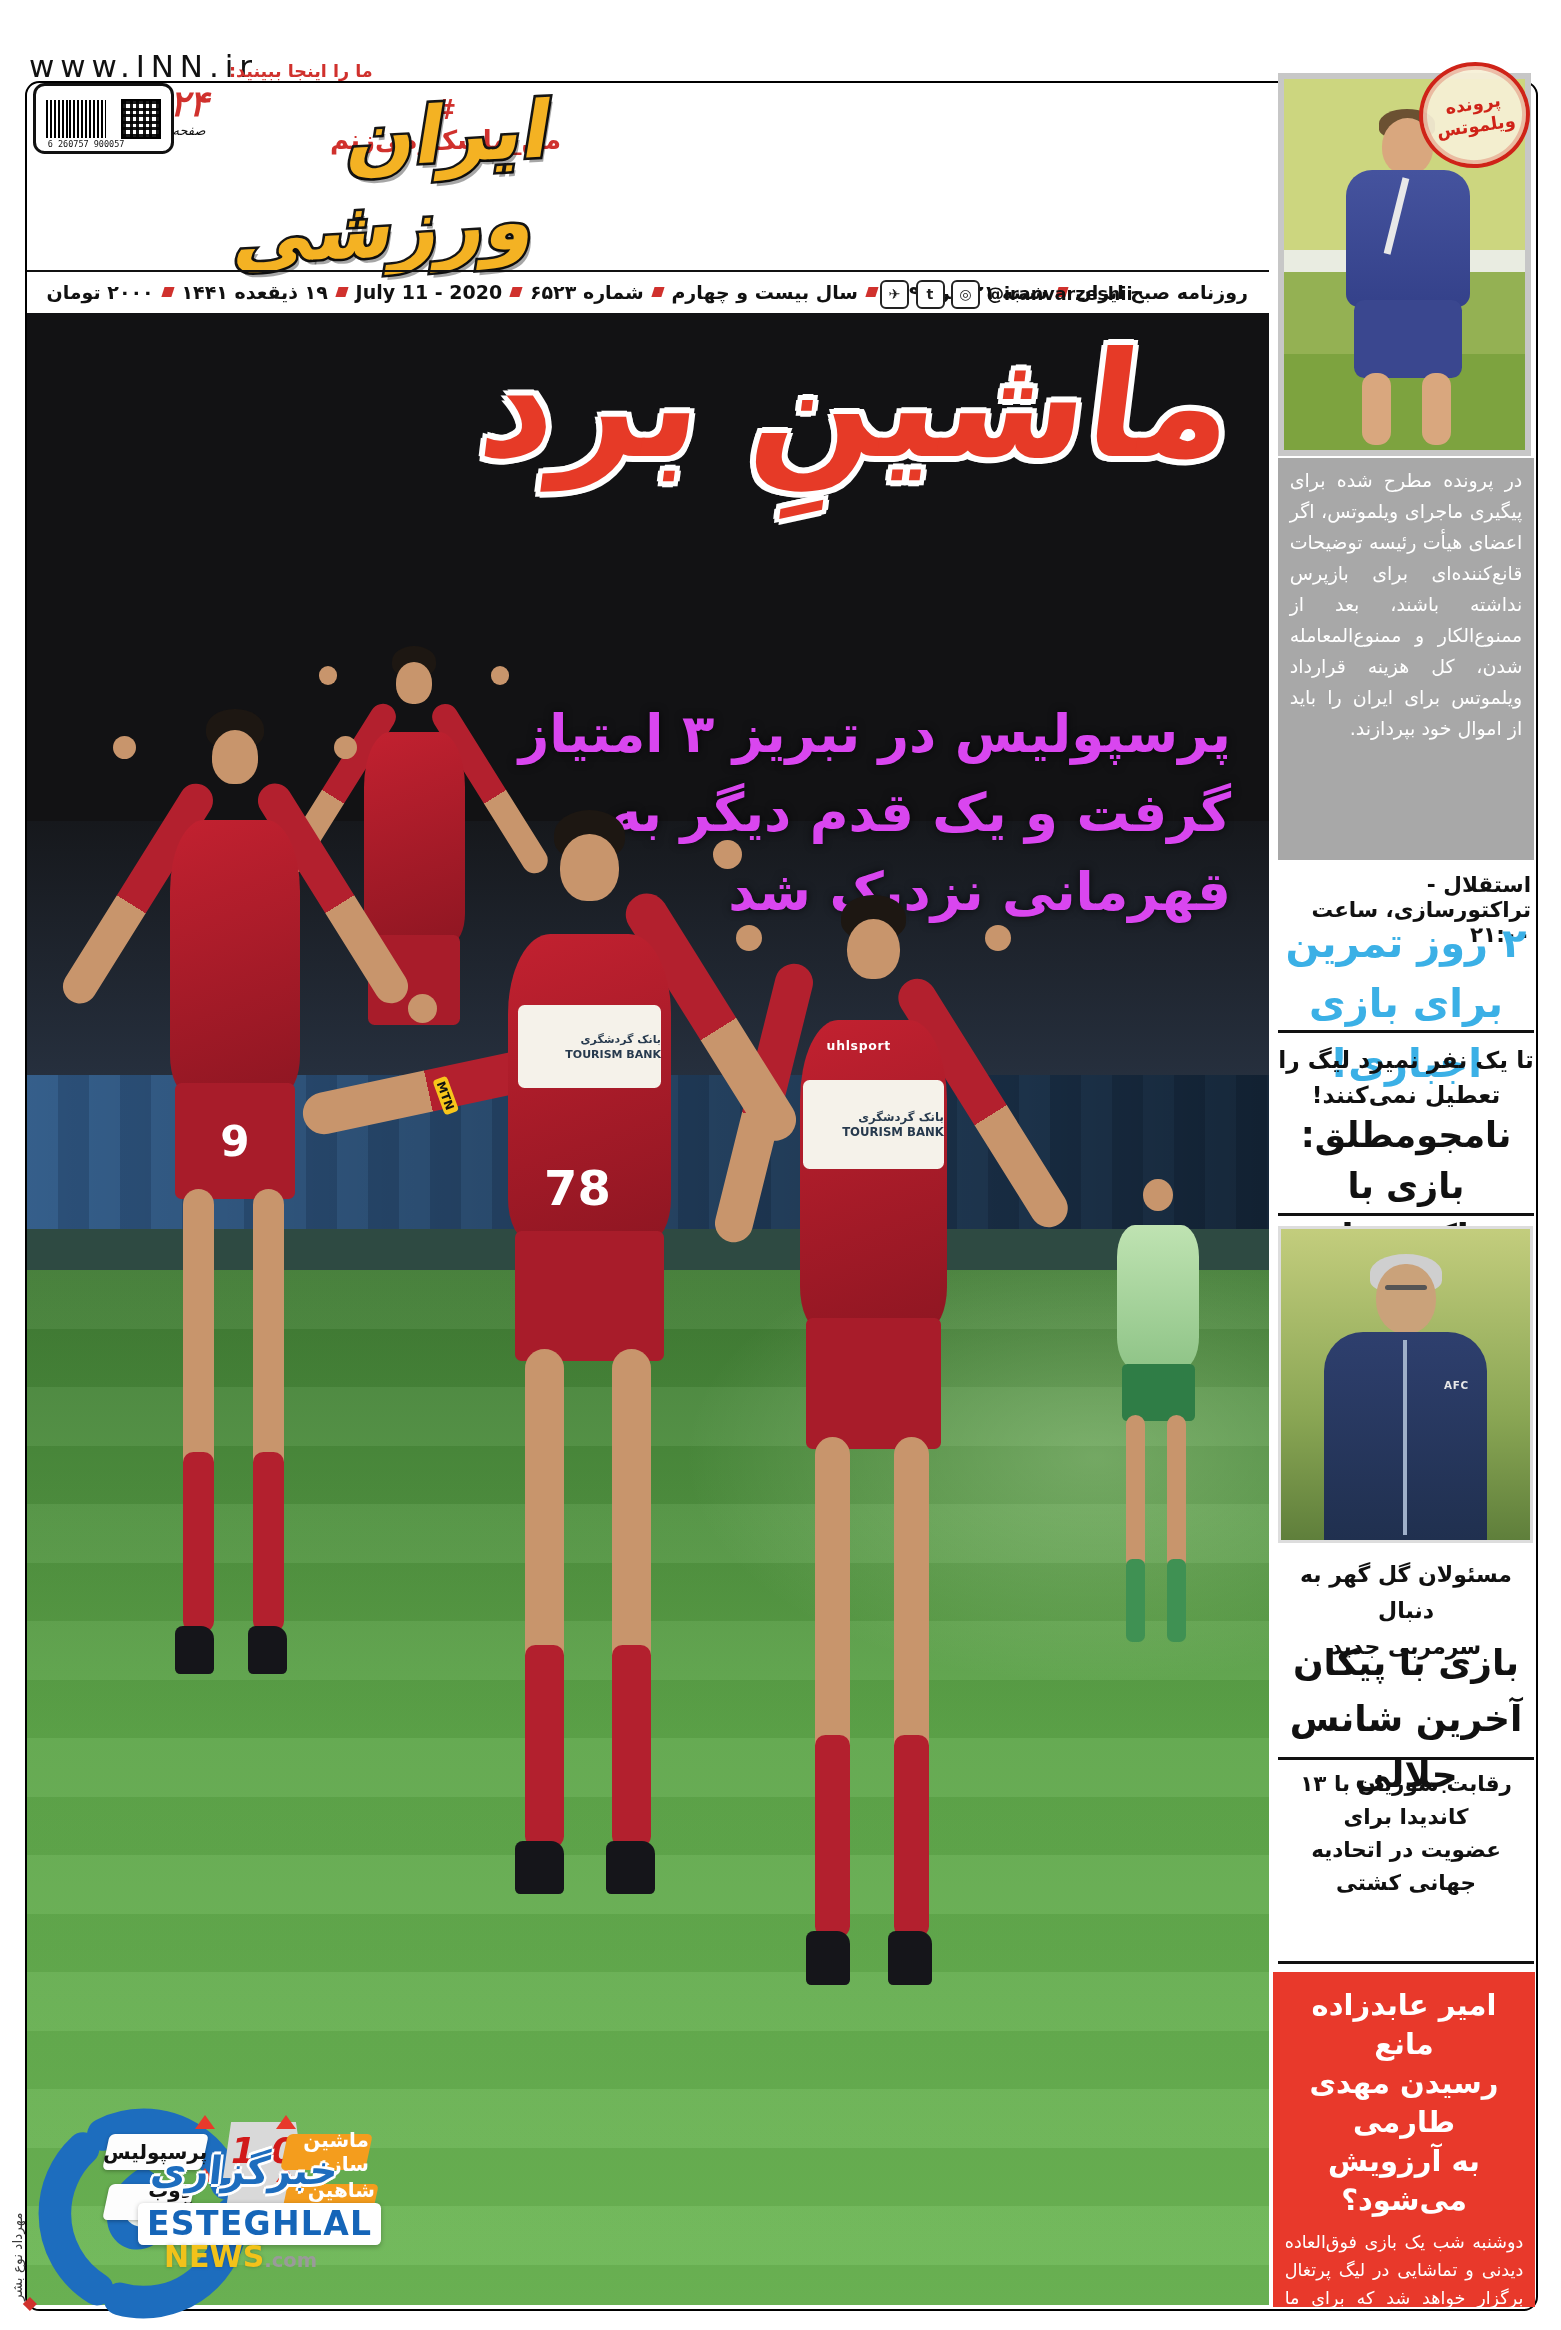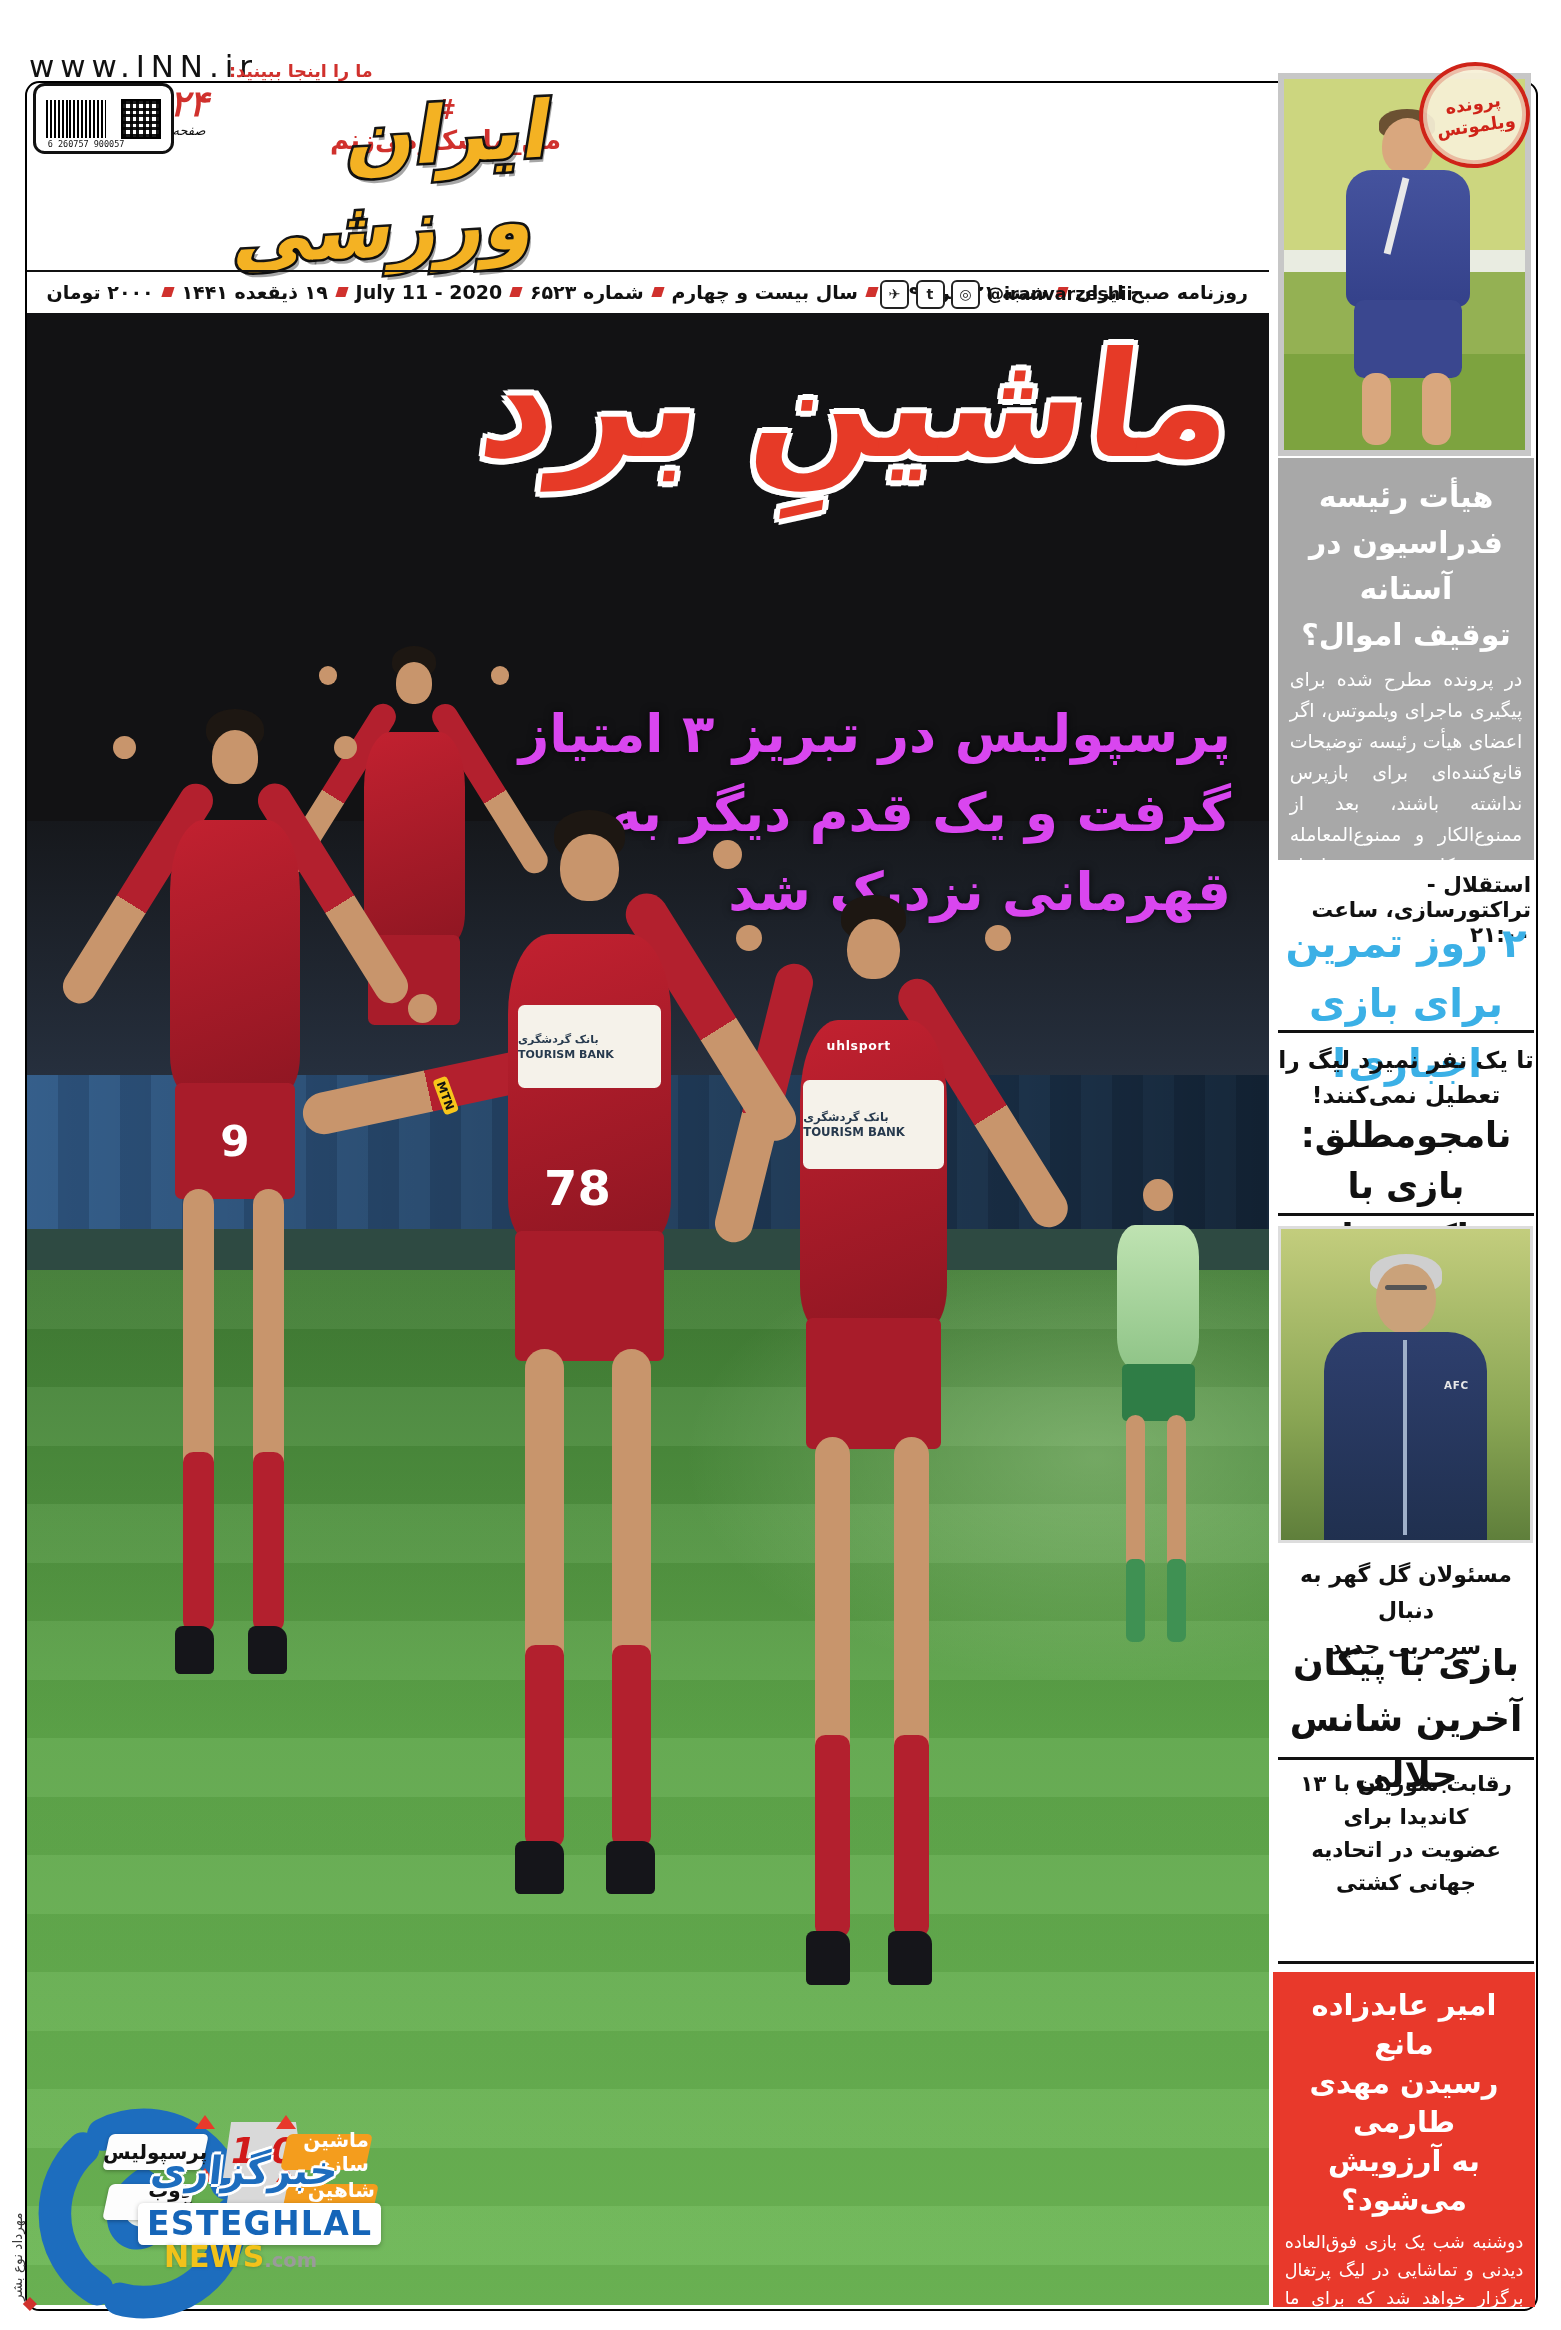--- a/index.html
+++ b/index.html
@@ -65,21 +65,21 @@
   .player .leg{position:absolute;width:12%;height:27%;background:#c8956c;border-radius:26px;}
   .player .leg.ll{left:30%;top:46%;}
   .player .leg.lr{left:57%;top:46%;}
   .player .sock{position:absolute;width:12%;height:17%;background:#b3202e;border-radius:10.4px;}
   .player .sock.sl{left:30%;top:71%;}
   .player .sock.sr{left:57%;top:71%;}
   .player .boot{position:absolute;width:15%;height:4.5%;background:#15151a;border-radius:7.8px 13px 5.2px 5.2px;}
   .player .boot.bl{left:27%;top:87.5%;}
   .player .boot.br{left:55%;top:87.5%;}
   .pnum{font-weight:bold;color:#fff;}
-  .panel{position:absolute;background:#f5f2ea;border-radius:6.5px;text-align:left;color:#273a4e;font-weight:bold;display:flex;flex-direction:column;justify-content:center;gap:1.3px;}
+  .panel{position:absolute;background:#f5f2ea;border-radius:6.5px;text-align:right;color:#273a4e;font-weight:bold;display:flex;flex-direction:column;justify-content:center;gap:1.3px;}
   .brandtxt{position:absolute;color:#fff;font-weight:bold;letter-spacing:0.7px;}
   .armband{position:absolute;background:#f7c61b;color:#111;font-size:11.7px;font-weight:bold;text-align:center;border-radius:3.9px;padding:0.7px 3.9px;}
 
   #p1{left:78px;top:391px;width:260px;height:1054px;z-index:3;}
   #p2{left:286px;top:329px;width:202px;height:814px;z-index:2;}
   #p3{left:400px;top:491px;width:325px;height:1185px;z-index:4;}
   #p4{left:700px;top:576px;width:293px;height:1191px;z-index:3;}
   #p3 .arm.al{transform:rotate(78deg);left:-2%;top:12%;}
   #p3 .hand.hl{left:-6%;top:16%;}
   #p4 .arm.al{transform:rotate(14deg);}
@@ -324,23 +324,20 @@
     <div class="wl-shorts"></div>
     <div class="wl-leg1"></div>
     <div class="wl-leg2"></div>
   </div>
   <div class="abs stamp">
     <div class="txt preline">پرونده
 ویلموتس</div>
   </div>
 
   <div class="abs graybox">
-    <div class="hl preline rtl">هیأت رئیسه
-فدراسیون در آستانه
-توقیف اموال؟</div>
     <div class="bd">در پرونده مطرح شده برای پیگیری ماجرای ویلموتس، اگر اعضای هیأت رئیسه توضیحات قانع‌کننده‌ای برای بازپرس نداشته باشند، بعد از ممنوع‌الکار و ممنوع‌المعامله شدن، کل هزینه قرارداد ویلموتس برای ایران را باید از اموال خود بپردازند.</div>
   </div>
 
   <div class="abs kicker" id="kick1">استقلال - تراکتورسازی، ساعت ۲۱:۰۰</div>
   <div class="abs bluehead preline">۲ روز تمرین
 برای بازی اجباری!</div>
   <div class="abs divider" id="dv1"></div>
 
   <div class="abs head2 preline">نامجومطلق: بازی با
 تراکتور باید لغو می‌شد</div>

